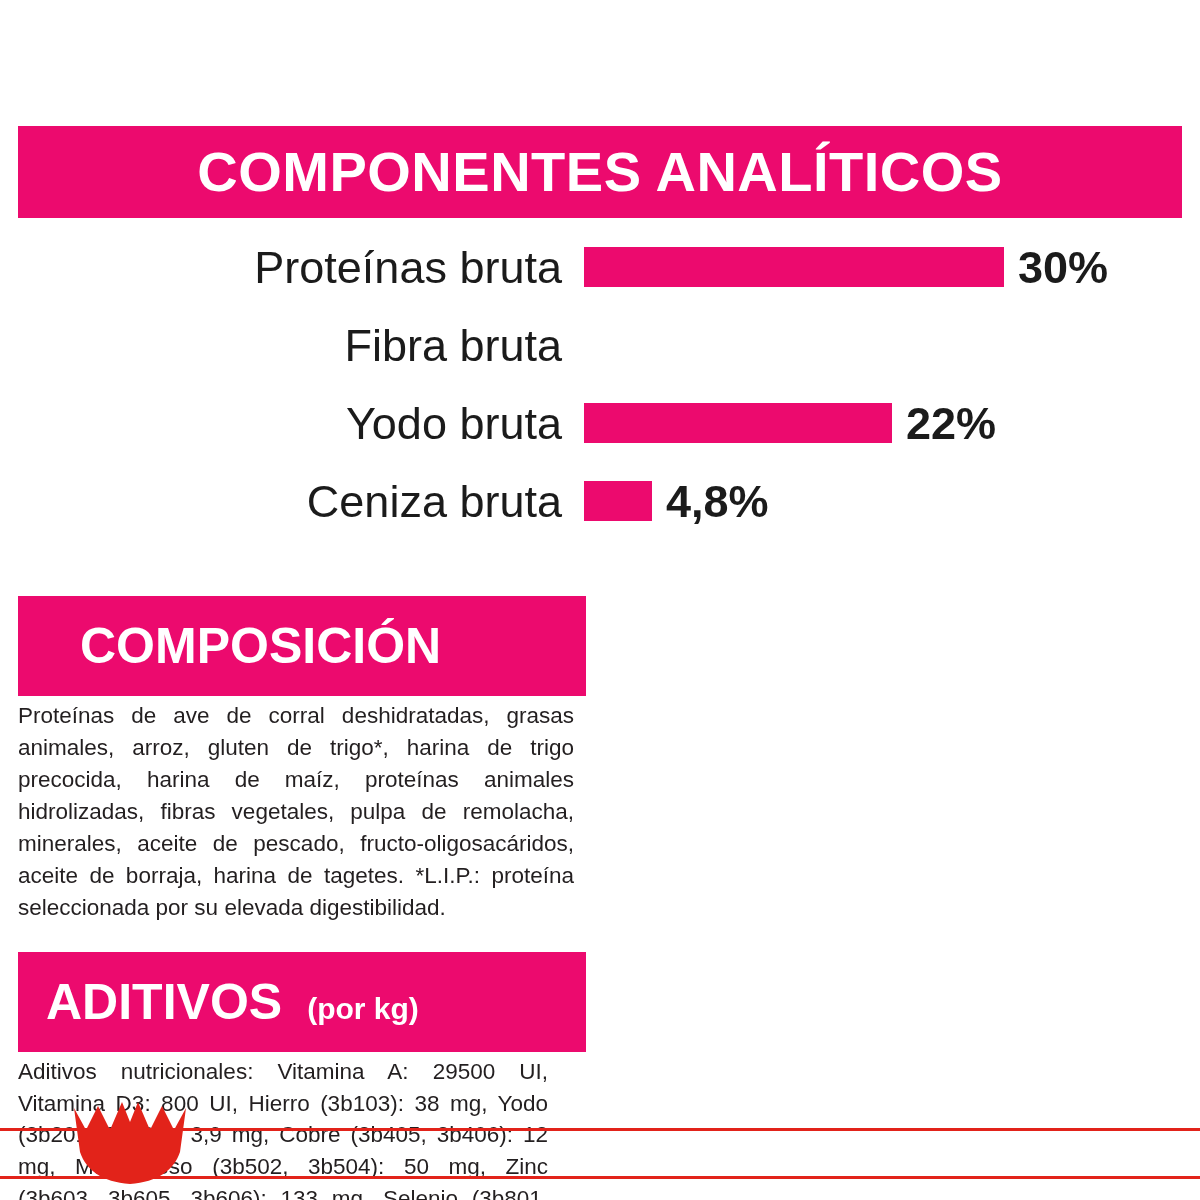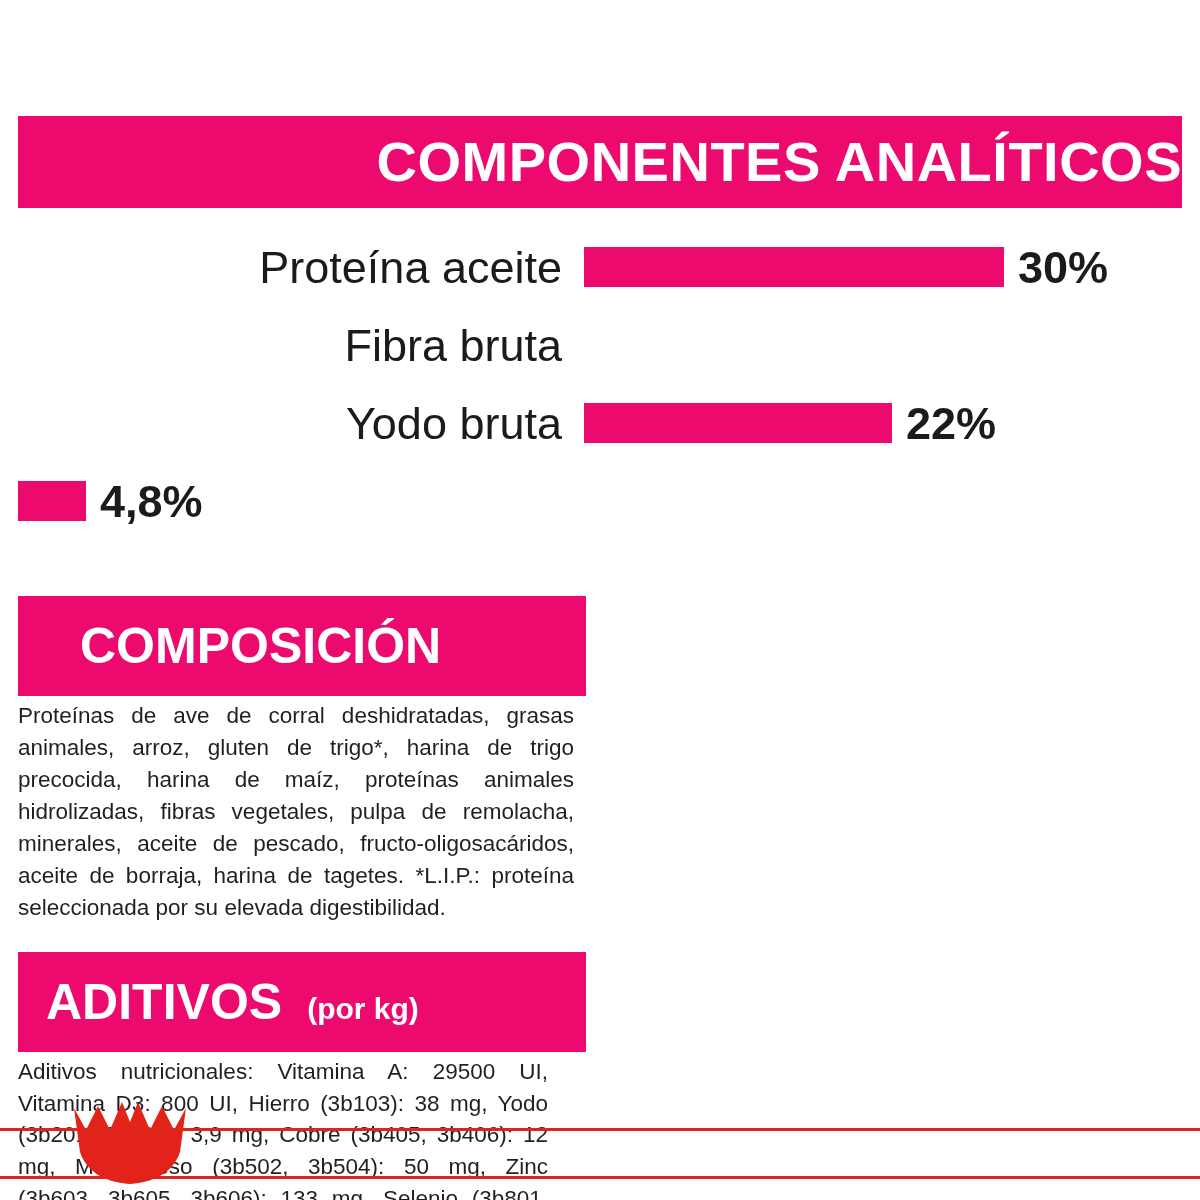--- a/index.html
+++ b/index.html
@@ -16,27 +16,27 @@
   }
   .page {
     position: absolute;
     inset: 0;
   }
 
   
   .band {
     position: absolute;
     left: 18px;
-    top: 116px;
+    top: 126px;
     width: 1164px;
     height: 92px;
     background: #ec0a6e;
     display: flex;
     align-items: center;
-    justify-content: flex-end;
+    justify-content: center;
   }
   .band-title {
     color: #ffffff;
     font-weight: bold;
     font-size: 56px;
     letter-spacing: 0.5px;
     line-height: 1;
     white-space: nowrap;
   }
 
@@ -159,40 +159,41 @@
 
 <div class="page">
 
   <div class="band">
     <div class="band-title">COMPONENTES ANALÍTICOS</div>
   </div>
 
   <div class="chart">
 
     <div class="row">
-      <div class="row-label">Proteína aceite</div>
+      <div class="row-label">Proteínas bruta</div>
       <div class="row-bar-wrap">
         <div class="bar" style="width:420px"></div>
         <div class="row-value">30%</div>
       </div>
     </div>
 
     <div class="row">
       <div class="row-label">Fibra bruta</div>
     </div>
 
     <div class="row">
       <div class="row-label">Yodo bruta</div>
       <div class="row-bar-wrap">
         <div class="bar" style="width:308px"></div>
         <div class="row-value">22%</div>
       </div>
     </div>
 
     <div class="row">
+      <div class="row-label">Ceniza bruta</div>
       <div class="row-bar-wrap">
         <div class="bar" style="width:68px"></div>
         <div class="row-value">4,8%</div>
       </div>
     </div>
 
   </div>
 
   <div class="cols">
 

